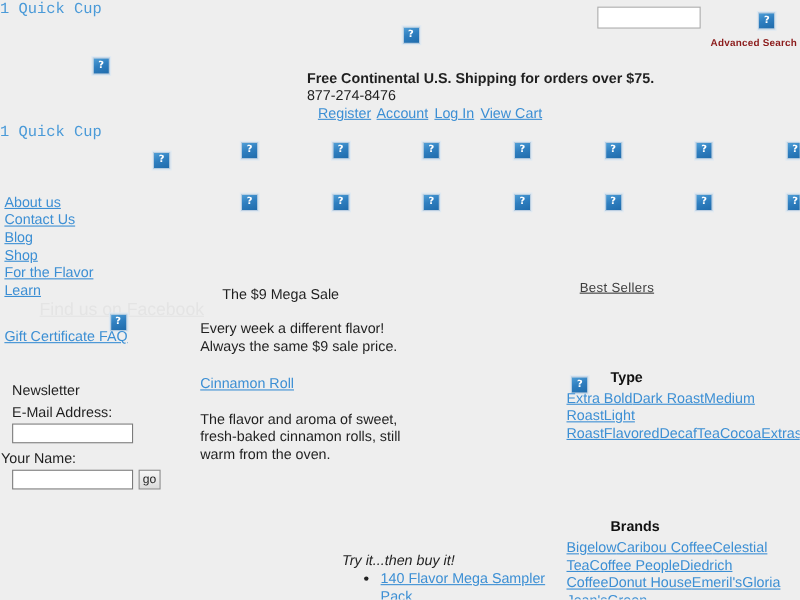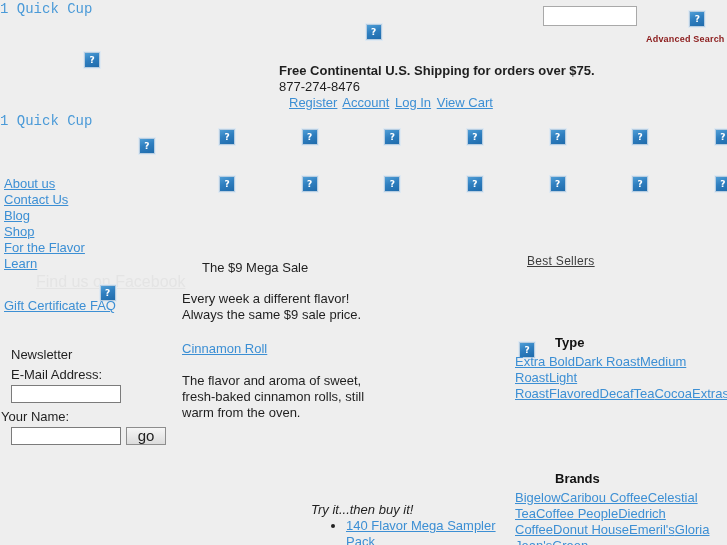--- a/index.html
+++ b/index.html
@@ -101,27 +101,27 @@
     width: 110px;
     height: 18px;
     box-sizing: border-box;
     border: 1px solid #7b7b7b;
     background: #ffffff;
     font-family: "Liberation Sans", sans-serif;
     font-size: 12px;
     padding: 1px 3px;
   }
   .go-btn {
-    width: 40px;
+    width: 20px;
     height: 18px;
     box-sizing: border-box;
     border: 1px solid #8d8d8d;
     background: linear-gradient(#f6f6f6, #dcdcdc);
     font-family: "Liberation Sans", sans-serif;
-    font-size: 15px;
+    font-size: 11px;
     color: #222;
     line-height: 14px;
     padding: 0;
     cursor: pointer;
   }
 
   
   .center-h { font-size: 13px; color: #1f1f1f; white-space: nowrap; }
   .center-p { font-size: 13px; color: #1f1f1f; line-height: 16px; }
   .flavor-link { font-size: 13px; }

